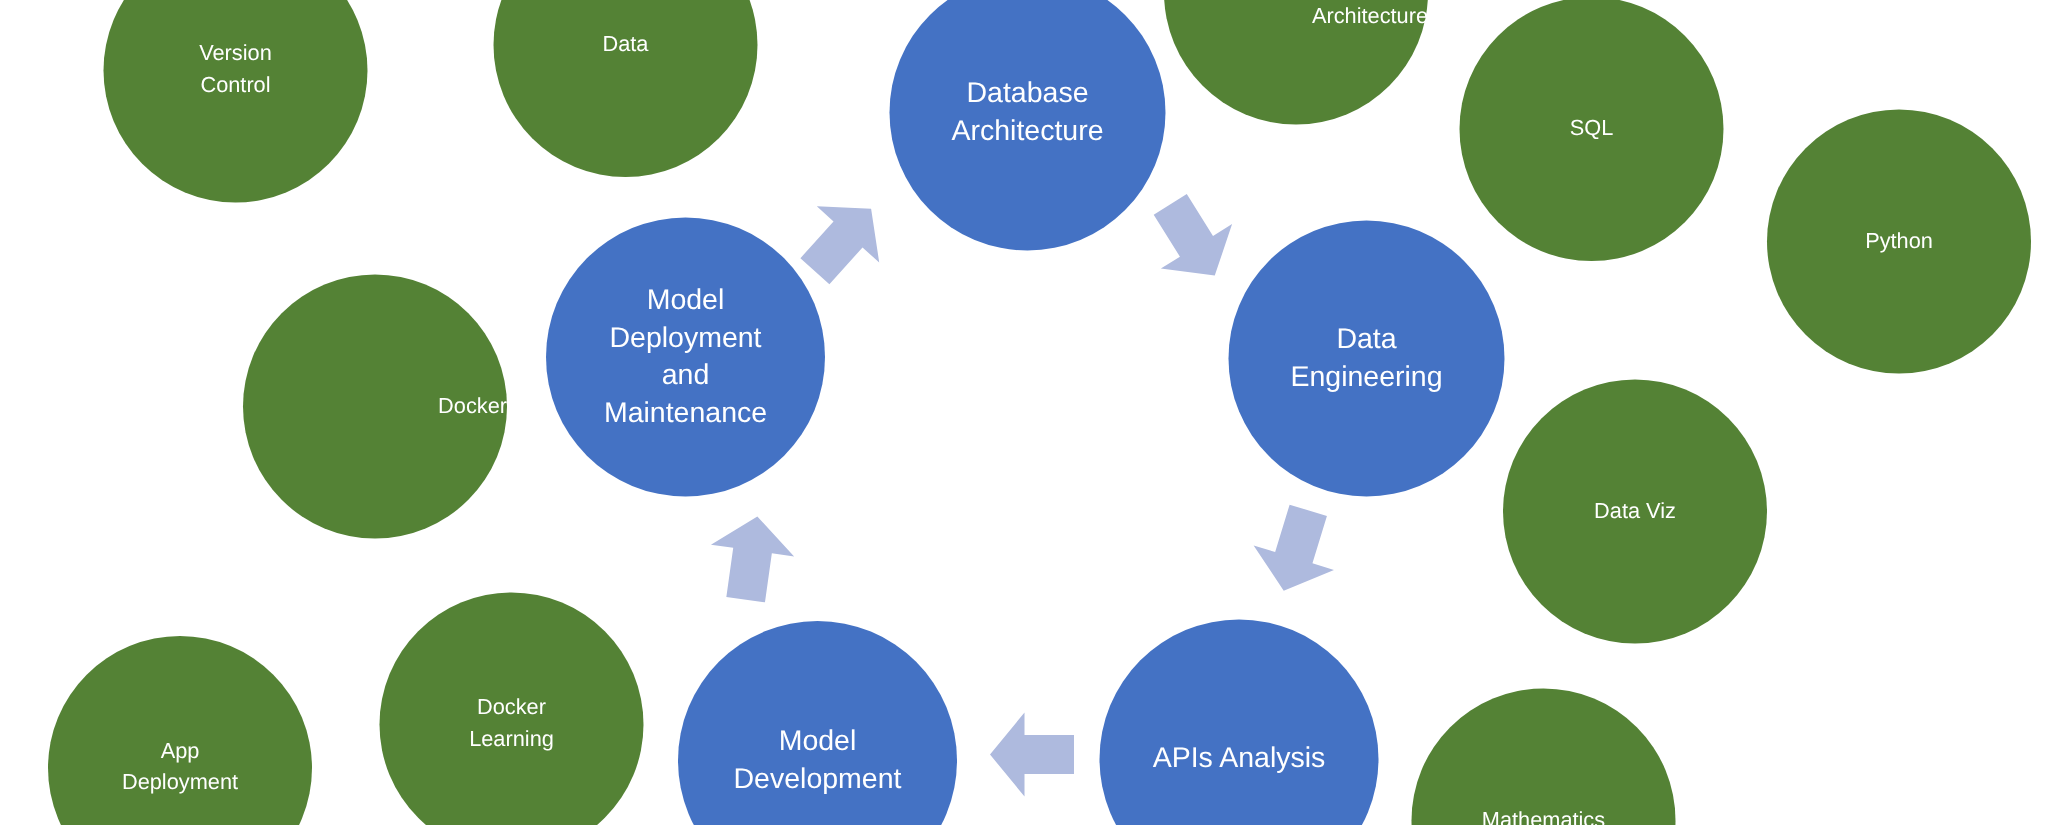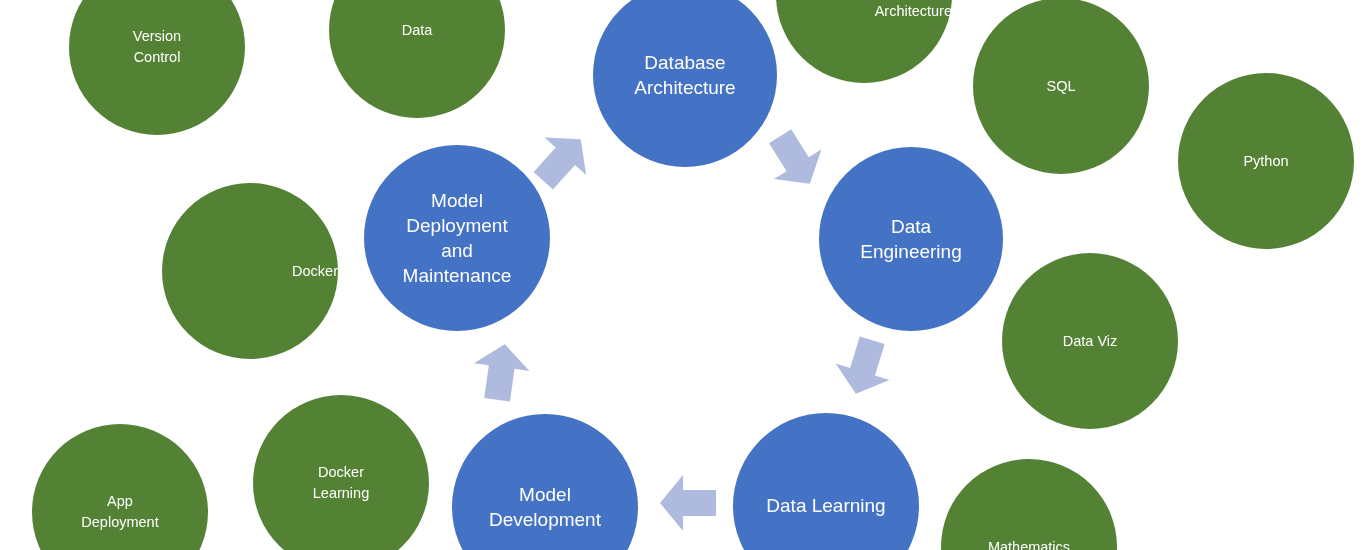--- a/index.html
+++ b/index.html
@@ -101,21 +101,21 @@
     <span>Database
 Architecture</span>
   </div>
 
   <div class="circle stage" style="left:819px; top:147px; width:184px; height:184px;">
     <span>Data
 Engineering</span>
   </div>
 
   <div class="circle stage" style="left:733px; top:413px; width:186px; height:186px;">
-    <span>Data Learning</span>
+    <span>APIs Analysis</span>
   </div>
 
   <div class="circle stage" style="left:452px; top:414px; width:186px; height:186px;">
     <span>Model
 Development</span>
   </div>
 
   <div class="circle stage" style="left:364px; top:145px; width:186px; height:186px;">
     <span>Model
 Deployment

